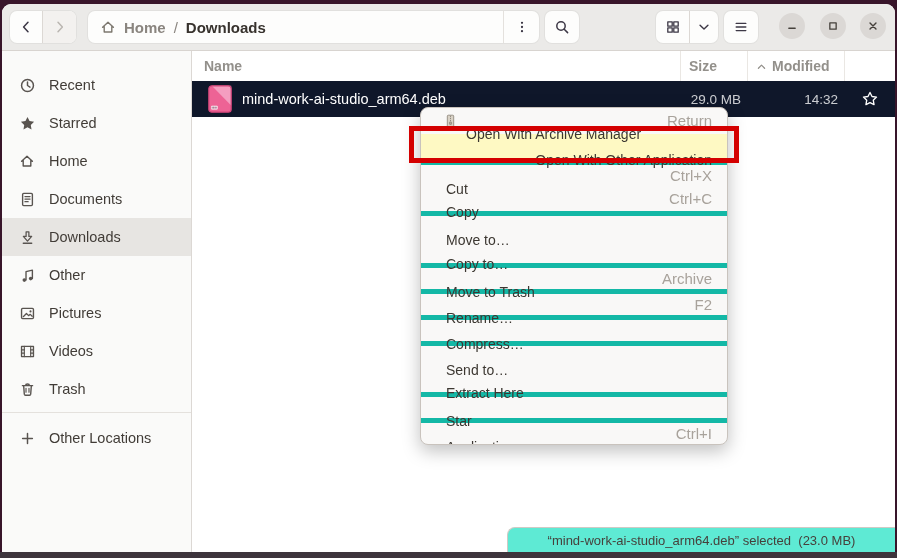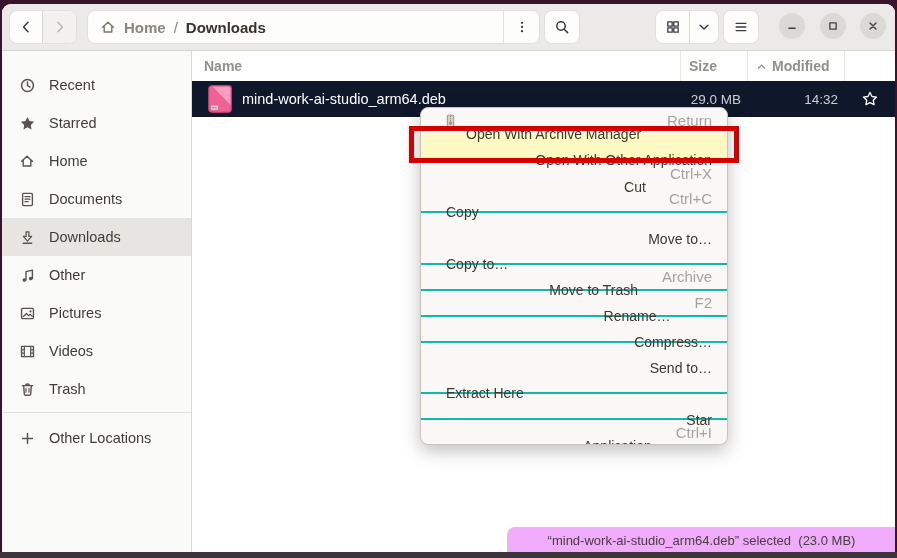--- a/index.html
+++ b/index.html
@@ -61,32 +61,32 @@
   .fname { font-size:14.5px; }
   .cell-size, .cell-mod { justify-content:flex-end; padding-right:7px; color:rgba(255,255,255,0.78); font-size:13.5px; }
   .cell-star { justify-content:center; color:#ffffff; }
 
   
   .ctx-menu { position:absolute; left:418px; top:103px; width:308px; background:#f9f8f7;
               border:1px solid #c9c3bd; border-radius:8px; box-shadow:0 6px 18px rgba(0,0,0,0.25);
               overflow:hidden; z-index:50; }
   .menu-item { height:25.85px; display:flex; align-items:center; padding:0 15px 0 25px;
                font-size:14px; color:#3c3731; cursor:pointer; }
-  .menu-item.sep { border-top:2px solid #14b8a6;text-align:right; }
+  .menu-item.sep { border-top:5px solid #14b8a6; }
   .menu-item.hl { background:#fef9c3;text-align:right; }
   .menu-item .mi-ic { display:flex; margin-right:8px; margin-left:-3px; }
   .menu-item .mi-label { flex:1 1 auto; white-space:nowrap;margin-top:27px; }
   .menu-item .mi-short { color:#a8a29b; font-size:15px; margin-left:24px; }
 
   .annotation-box { position:absolute; left:409px; top:126px; width:330px; height:37px;
                     border:5px solid #d40000; z-index:60; pointer-events:none; }
 
   
   .statusbar { position:absolute; right:0; bottom:0; width:388px; height:25px; z-index:20;
-               background:#f0abfc; border:1px solid #cfcac5; border-right:none; border-bottom:none;
+               background:#5eead4; border:1px solid #cfcac5; border-right:none; border-bottom:none;
                border-radius:8px 0 0 0; display:flex; align-items:center; justify-content:center;
                font-size:13px; color:#46413c; white-space:pre; }
   svg { display:block; }
 </style>
 </head>
 <body>
 
 <div class="stage">
   <div class="bottom-strip"></div>
 

